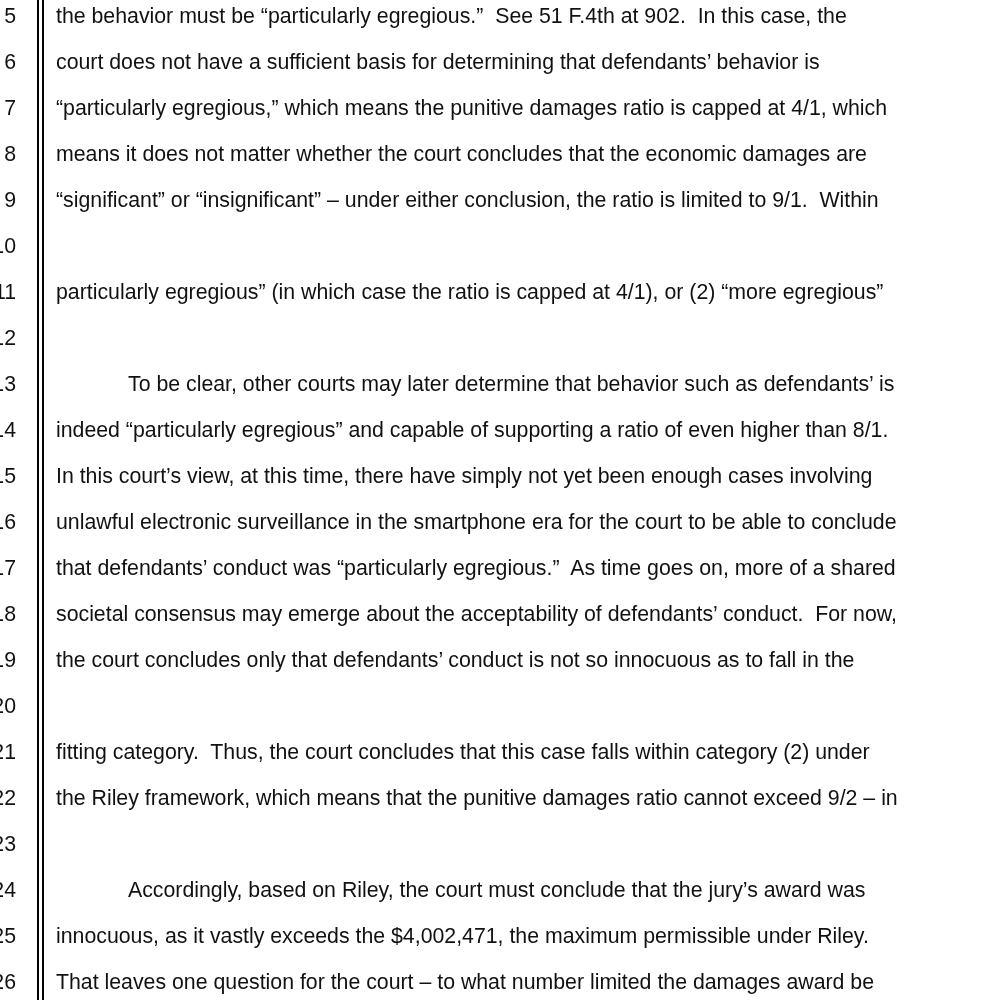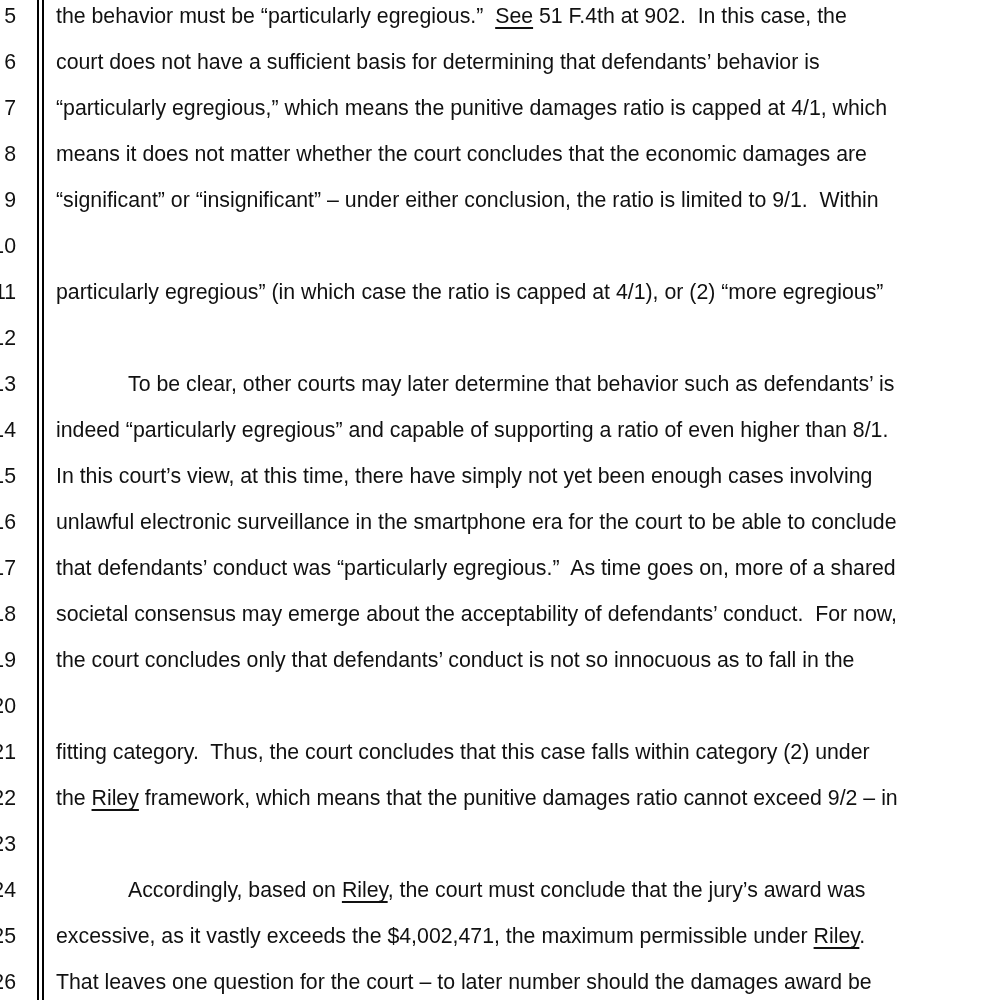--- a/index.html
+++ b/index.html
@@ -46,21 +46,20 @@
     display: inline-block;
   }
   .txt {
     position: absolute;
     left: 56px;
   }
   .txt.indent {
     padding-left: 72px;
   }
   .u {
-    text-decoration: underline;
     text-underline-offset: 3.5px;
     text-decoration-thickness: 1.5px;
   }
 </style>
 </head>
 <body>
 
 <div class="page">
   <div class="rule rule-outer"></div>
   <div class="rule rule-inner"></div>
@@ -78,16 +77,16 @@
       <div class="row" style="top: 462px;"><span class="ln">15</span><span class="txt"><span>In this court’s view, at this time, there have simply not yet been enough cases involving</span></span></div>
       <div class="row" style="top: 508px;"><span class="ln">16</span><span class="txt"><span>unlawful electronic surveillance in the smartphone era for the court to be able to conclude</span></span></div>
       <div class="row" style="top: 554px;"><span class="ln">17</span><span class="txt"><span>that defendants’ conduct was “particularly egregious.”  As time goes on, more of a shared</span></span></div>
       <div class="row" style="top: 600px;"><span class="ln">18</span><span class="txt"><span>societal consensus may emerge about the acceptability of defendants’ conduct.  For now,</span></span></div>
       <div class="row" style="top: 646px;"><span class="ln">19</span><span class="txt"><span>the court concludes only that defendants’ conduct is not so innocuous as to fall in the</span></span></div>
       <div class="row" style="top: 692px;"><span class="ln">20</span></div>
       <div class="row" style="top: 738px;"><span class="ln">21</span><span class="txt"><span>fitting category.  Thus, the court concludes that this case falls within category (2) under</span></span></div>
       <div class="row" style="top: 784px;"><span class="ln">22</span><span class="txt"><span>the </span><span class="u">Riley</span><span> framework, which means that the punitive damages ratio cannot exceed 9/2 – in</span></span></div>
       <div class="row" style="top: 830px;"><span class="ln">23</span></div>
       <div class="row" style="top: 876px;"><span class="ln">24</span><span class="txt indent"><span>Accordingly, based on </span><span class="u">Riley</span><span>, the court must conclude that the jury’s award was</span></span></div>
-      <div class="row" style="top: 922px;"><span class="ln">25</span><span class="txt"><span>excessive, as it vastly exceeds the $4,002,471, the maximum permissible under </span><span class="u">Riley</span><span>.</span></span></div>
-      <div class="row" style="top: 968px;"><span class="ln">26</span><span class="txt"><span>That leaves one question for the court – to later number should the damages award be</span></span></div>
+      <div class="row" style="top: 922px;"><span class="ln">25</span><span class="txt"><span>innocuous, as it vastly exceeds the $4,002,471, the maximum permissible under </span><span class="u">Riley</span><span>.</span></span></div>
+      <div class="row" style="top: 968px;"><span class="ln">26</span><span class="txt"><span>That leaves one question for the court – to what number limited the damages award be</span></span></div>
     </div>
 </div>
 
 </body></html>

